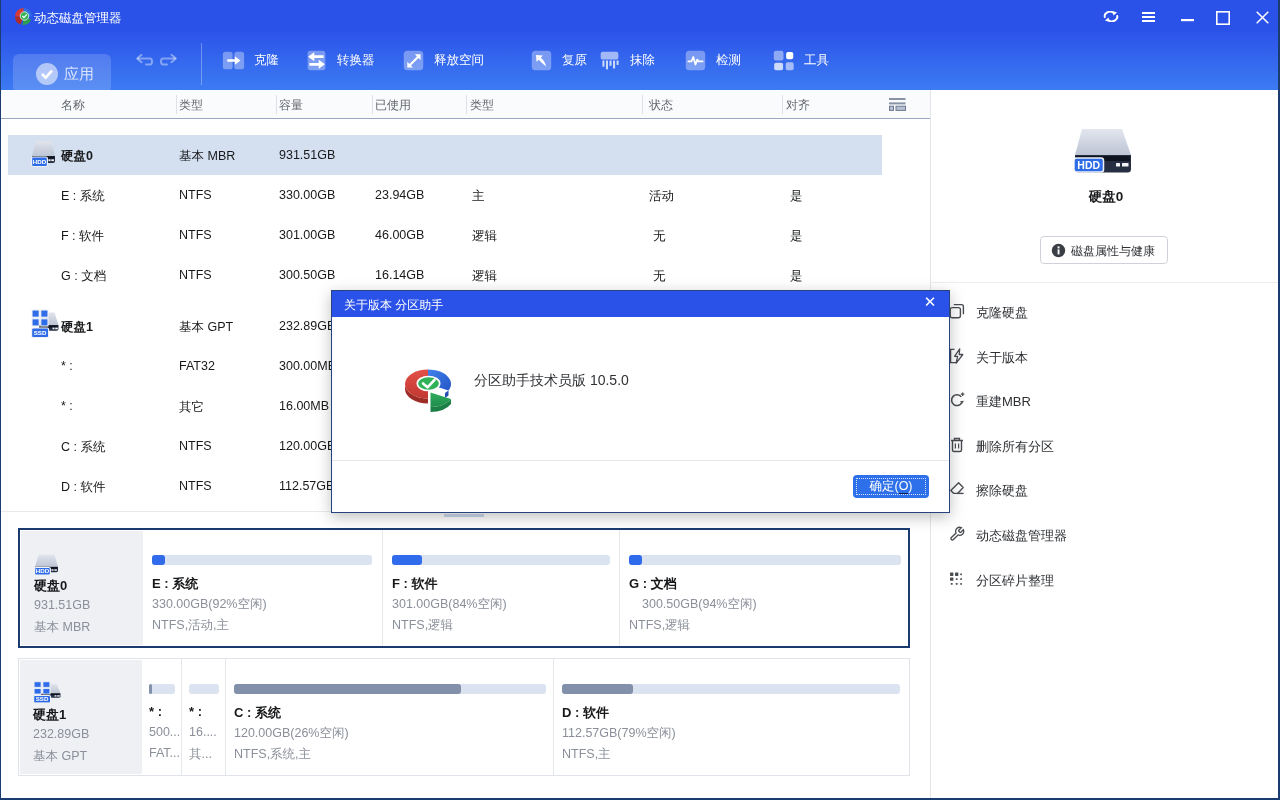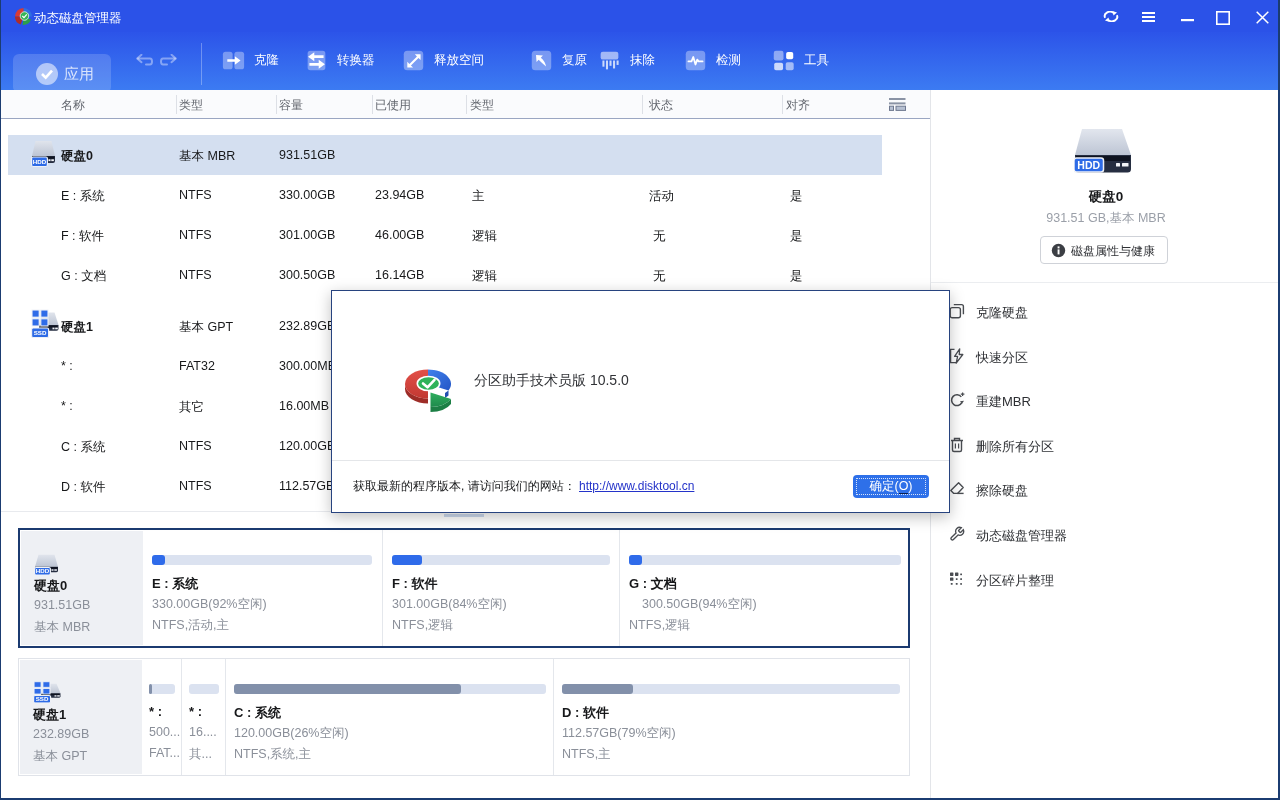--- a/index.html
+++ b/index.html
@@ -401,21 +401,20 @@
       </defs>
     <path d="M8 1 L48 1 L57 27 L1 27 Z" fill="url(#hddtop)"></path>
     <path d="M1 27 L57 27 L57 41 Q57 44.5 53.5 44.5 L4.5 44.5 Q1 44.5 1 41 Z" fill="#262e41"></path>
     <rect x="2" y="28" width="54" height="5" fill="#0e1320"></rect>
     <rect x="42" y="35" width="4" height="3.5" rx="0.5" fill="#f2f4f8"></rect>
     <rect x="48" y="35" width="6.5" height="3.5" rx="0.5" fill="#f2f4f8"></rect>
     <rect x="0" y="30" width="29.5" height="14" rx="2.5" fill="#2e6be6" stroke="#eef1f7" stroke-width="1.5"></rect>
     <text x="14.7" y="41" font-size="10.5" font-weight="bold" fill="#fff" text-anchor="middle" font-family="Liberation Sans">HDD</text>
   </svg>
   <div class="dname">硬盘0</div>
-  <div class="dsub">931.51 GB,基本 MBR</div>
   <div id="propbtn">
     <svg class="abs" style="left:10px;top:6px;" width="15" height="15" viewBox="0 0 15 15">
         <circle cx="7.5" cy="7.5" r="6.7" fill="#3b3e44"></circle>
         <rect x="6.6" y="6.4" width="1.9" height="5" fill="#fff"></rect>
         <rect x="6.6" y="3.4" width="1.9" height="2" fill="#fff"></rect>
       </svg>
     <span>磁盘属性与健康</span>
   </div>
   <div class="ssep"></div>
   <div class="mitem" style="top:213px;">
@@ -423,21 +422,21 @@
         <rect x="1.2" y="4.6" width="10.2" height="10.2" rx="2"></rect>
         <path d="M4.8 1.6 L12.6 1.6 Q14.4 1.6 14.4 3.4 L14.4 11.2"></path>
       </svg>
     <span class="mt">克隆硬盘</span>
   </div>
   <div class="mitem" style="top:258px;">
     <svg class="mi" viewBox="0 0 16 16" fill="none" stroke="#4a4d52" stroke-width="1.3">
         <path d="M5.5 1.3 L1.6 1.3 L1.6 14.7 L7.5 14.7"></path>
         <path d="M10.7 0.8 L5.6 8.4 L8.6 8.4 L7.2 15.2 L13.8 6.5 L10.2 6.5 Z" stroke-linejoin="round"></path>
       </svg>
-    <span class="mt">快速分区</span>
+    <span class="mt">关于版本</span>
   </div>
   <div class="mitem" style="top:302px;">
     <svg class="mi" viewBox="0 0 16 16" fill="none" stroke="#4a4d52" stroke-width="1.5">
         <path d="M12.8 10.6 A5.4 5.4 0 1 1 12.3 4.9"></path>
         <path d="M15 8.8 L13 11.8 L11 9.3" fill="#4a4d52" stroke="none"></path>
         <path d="M13.6 0.4 L13.6 4 M11.8 2.2 L15.4 2.2" stroke-width="1.2"></path>
       </svg>
     <span class="mt">重建MBR</span>
   </div>
   <div class="mitem" style="top:347px;">
@@ -470,20 +469,24 @@
         <rect x="11.2" y="7.2" width="1.8" height="1.8" rx="0.4"></rect>
         <rect x="1.8" y="12" width="1.8" height="1.8" rx="0.4"></rect>
         <rect x="6.8" y="12" width="1.8" height="1.8" rx="0.4"></rect>
         <rect x="11.2" y="12" width="1.8" height="1.8" rx="0.4"></rect>
       </svg>
     <span class="mt">分区碎片整理</span>
   </div>
 </div>
 
 <div id="dialog">
+  <div id="dlgtitle">
+      <span>关于版本 分区助手</span>
+      <div id="dlgx">✕</div>
+    </div>
   <svg class="abs" style="left:72px;top:73px;" width="50" height="58" viewBox="0 0 50 58">
     <defs>
       <linearGradient id="pr" x1="0" y1="0" x2="0" y2="1">
           <stop offset="0" stop-color="#e25048"></stop>
           <stop offset="1" stop-color="#c23832"></stop>
         </linearGradient>
       <linearGradient id="pb" x1="0" y1="0" x2="1" y2="1">
           <stop offset="0" stop-color="#4181ec"></stop>
           <stop offset="1" stop-color="#2356c6"></stop>
         </linearGradient>
@@ -496,17 +499,16 @@
     <path d="M44.5 26.6 L44.5 31.6 L41 33.9 L41 28.9 Z" fill="#2350b0"></path>
     <path d="M24 5.5 A23 14.5 0 0 0 24 34.5 Z" fill="url(#pr)"></path>
     <path d="M24 20 L24 5.5 A23 14.5 0 0 1 44.5 26.6 Z" fill="url(#pb)"></path>
     <path d="M47 35.1 L47 40.1 A23 14.5 0 0 1 26.5 48 L26.5 43 A23 14.5 0 0 0 47 35.1 Z" fill="#1c7f45"></path>
     <path d="M26.5 28.5 L47 35.1 A23 14.5 0 0 1 26.5 43 Z" fill="url(#pg)"></path>
     <ellipse cx="24.5" cy="19.5" rx="11.2" ry="7" fill="#2fb259" stroke="#fff" stroke-width="1.6"></ellipse>
     <path d="M19 19.5 L23.5 23.3 L30.5 15.8" stroke="#fff" stroke-width="2.6" fill="none" stroke-linecap="round" stroke-linejoin="round"></path>
   </svg>
   <div id="dlgname">分区助手技术员版 10.5.0</div>
   <div id="dlgsep"></div>
-  <div id="dlgfoot">获取最新的程序版本, 请访问我们的网站： <a href="#">http://www.disktool.cn</a></div>
   <div id="okbtn">确定(<span style="border-bottom:1.5px solid #0a1f4d;">O</span>)</div>
 </div>
 <div style="position:absolute;left:444px;top:514px;width:40px;height:3px;background:#ccd9ee;"></div>
 <div id="frame"></div>
 
 </body></html>

